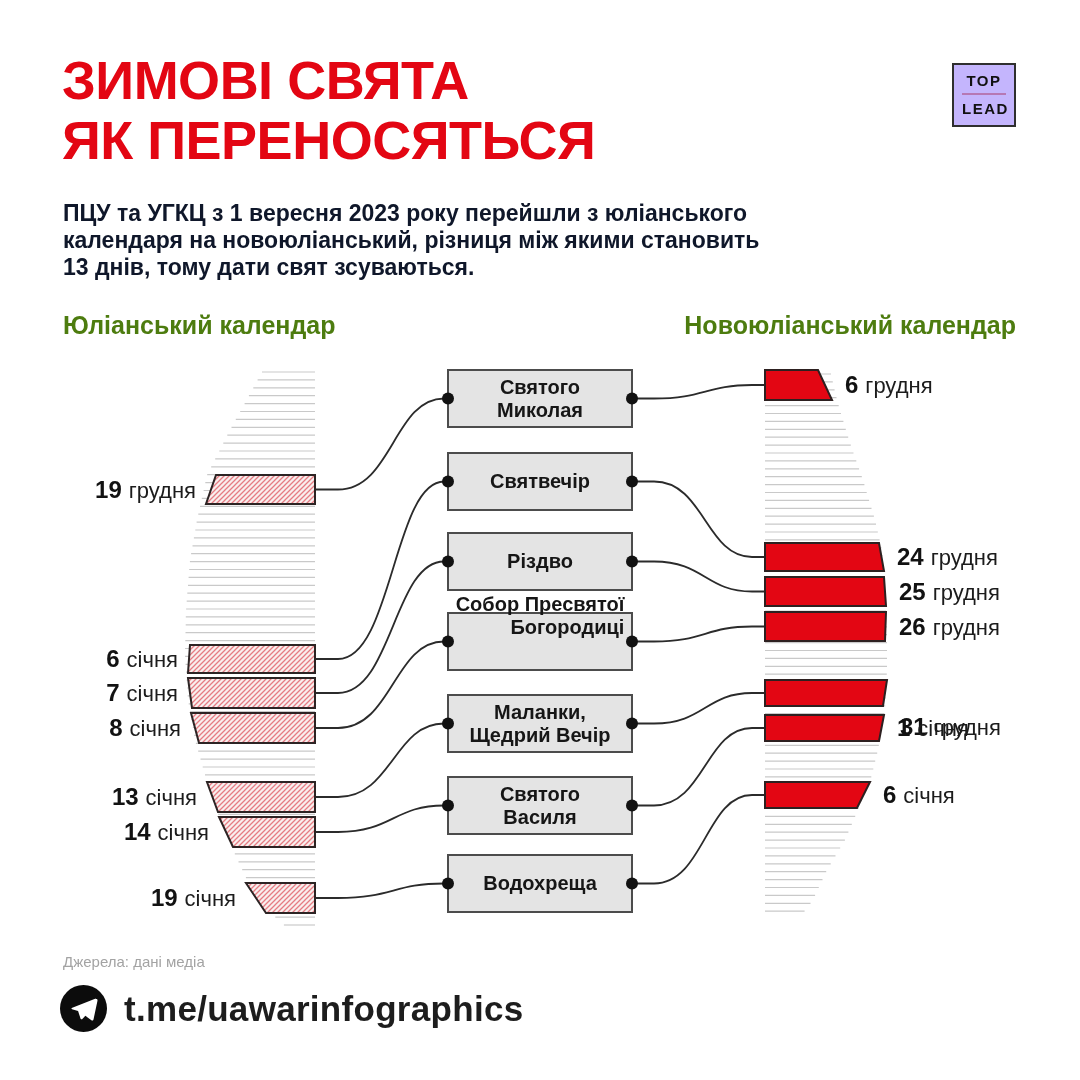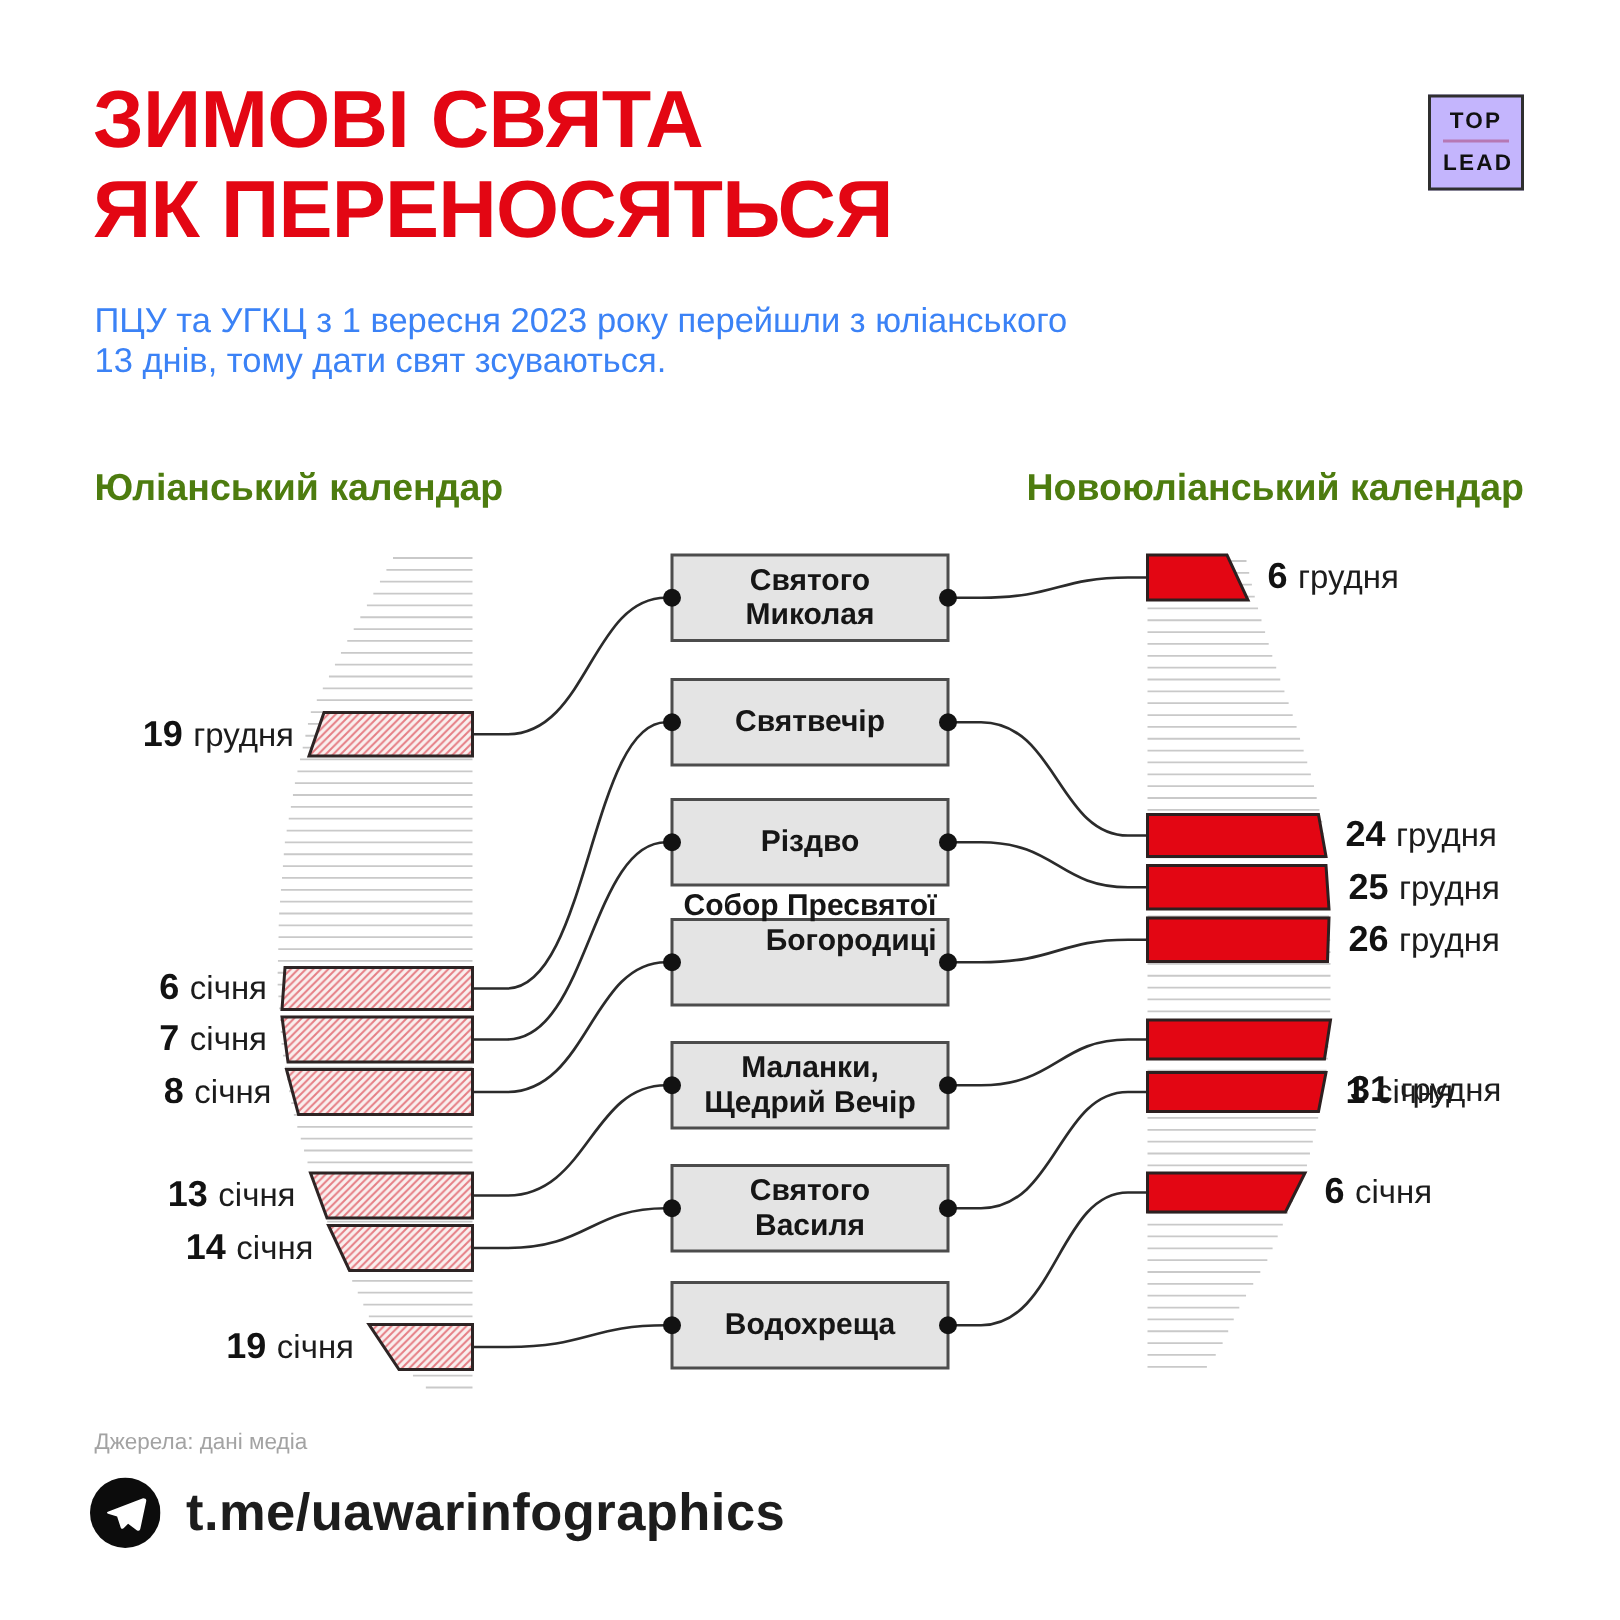--- a/index.html
+++ b/index.html
@@ -15,21 +15,21 @@
   }
   .logo{
     position:absolute;left:952px;top:63px;width:44px;
     border:2px solid #2f2f2f;padding:7px 8px 8px 8px;background:#c4b5fd;
     text-align:center;
   }
   .logo .ln{font-size:15px;font-weight:700;letter-spacing:1.5px;color:#111;}
   .logo .div{height:2px;background:#b678b4;margin:4px 0 5px 0;}
   .subtitle{
     position:absolute;left:63px;top:200px;
-    font-size:23px;line-height:27px;font-weight:400;color:#3b82f6;white-space:nowrap;
+    font-size:23px;line-height:27px;font-weight:700;color:#0f172a;white-space:nowrap;
   }
   
   .col-head{position:absolute;top:311px;font-size:25px;font-weight:800;color:#4d7c0f;white-space:nowrap;}
   .col-head.left{left:63px;}
   .col-head.right{right:64px;}
   
   #diagram-svg{position:absolute;left:0;top:0;}
   #diagram-labels{position:absolute;left:0;top:0;width:1080px;height:1080px;pointer-events:none;}
   .box-label{
     position:absolute;display:flex;align-items:center;justify-content:center;
@@ -54,20 +54,21 @@
 </div>
 
 <div class="logo">
   <div class="ln">TOP</div>
   <div class="div"></div>
   <div class="ln">LEAD</div>
 </div>
 
 <div class="subtitle">
   <div>ПЦУ та УГКЦ з 1 вересня 2023 року перейшли з юліанського</div>
+  <div>календаря на новоюліанський, різниця між якими становить</div>
   <div>13 днів, тому дати свят зсуваються.</div>
 </div>
 
 <div class="col-head left">Юліанський календар</div>
 <div class="col-head right">Новоюліанський календар</div>
 
 <div id="diagram-svg"><svg width="1080" height="1080" viewBox="0 0 1080 1080">
       <defs>
         <pattern id="hatch" width="5" height="5" patternUnits="userSpaceOnUse">
         <rect width="5" height="5" fill="#f9efee"></rect>

